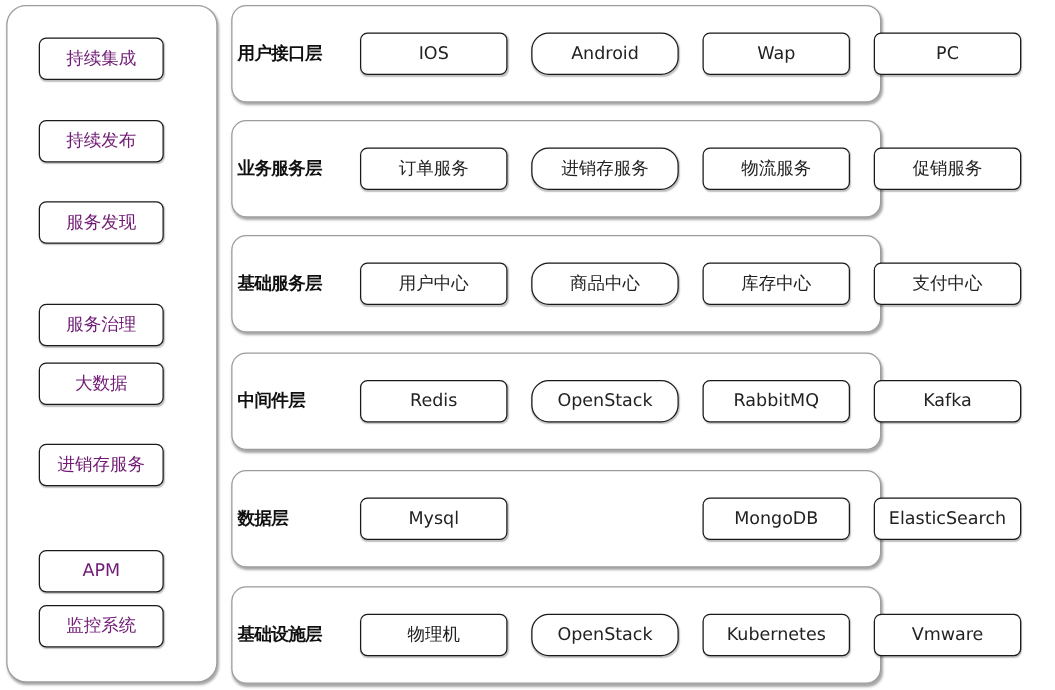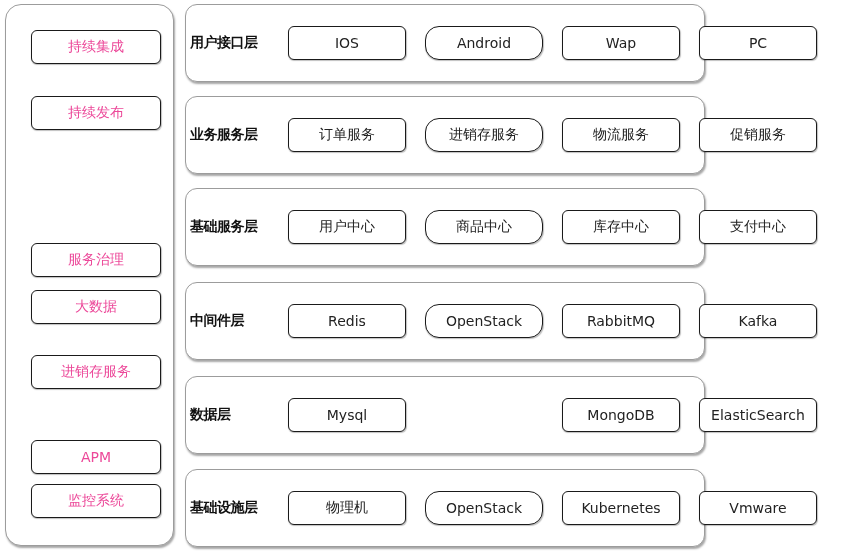--- a/index.html
+++ b/index.html
@@ -26,31 +26,31 @@
     .left-panel {
       left: 5px;
       top: 4px;
       width: 169px;
       height: 542px;
       border-radius: 16px;
     }
     .left-box {
       position: absolute;
       left: 25px;
-      width: 130px;
+      width: 100px;
       height: 34px;
       box-sizing: border-box;
       border: 1.5px solid #1a1a1a;
       border-radius: 6px;
       background: #ffffff;
       display: flex;
       align-items: center;
       justify-content: center;
       font-size: 14px;
-      color: #ec4899;
+      color: #701a75;
       box-shadow: 0.5px 1px 1px rgba(0,0,0,0.25);
     }
     .layer {
       left: 185px;
       width: 520px;
       height: 78px;
     }
     .layer-label {
       position: absolute;
       left: 4px;
@@ -88,20 +88,23 @@
 </head>
 <body>
 
 <div class="panel left-panel">
   <div class="left-box" style="top:25px;">
       <span>持续集成</span>
     </div>
   <div class="left-box" style="top:91px;">
       <span>持续发布</span>
     </div>
+  <div class="left-box" style="top:156px;">
+      <span>服务发现</span>
+    </div>
   <div class="left-box" style="top:238px;">
       <span>服务治理</span>
     </div>
   <div class="left-box" style="top:285px;">
       <span>大数据</span>
     </div>
   <div class="left-box" style="top:350px;">
       <span>进销存服务</span>
     </div>
   <div class="left-box" style="top:415px;margin-top:20px;">

